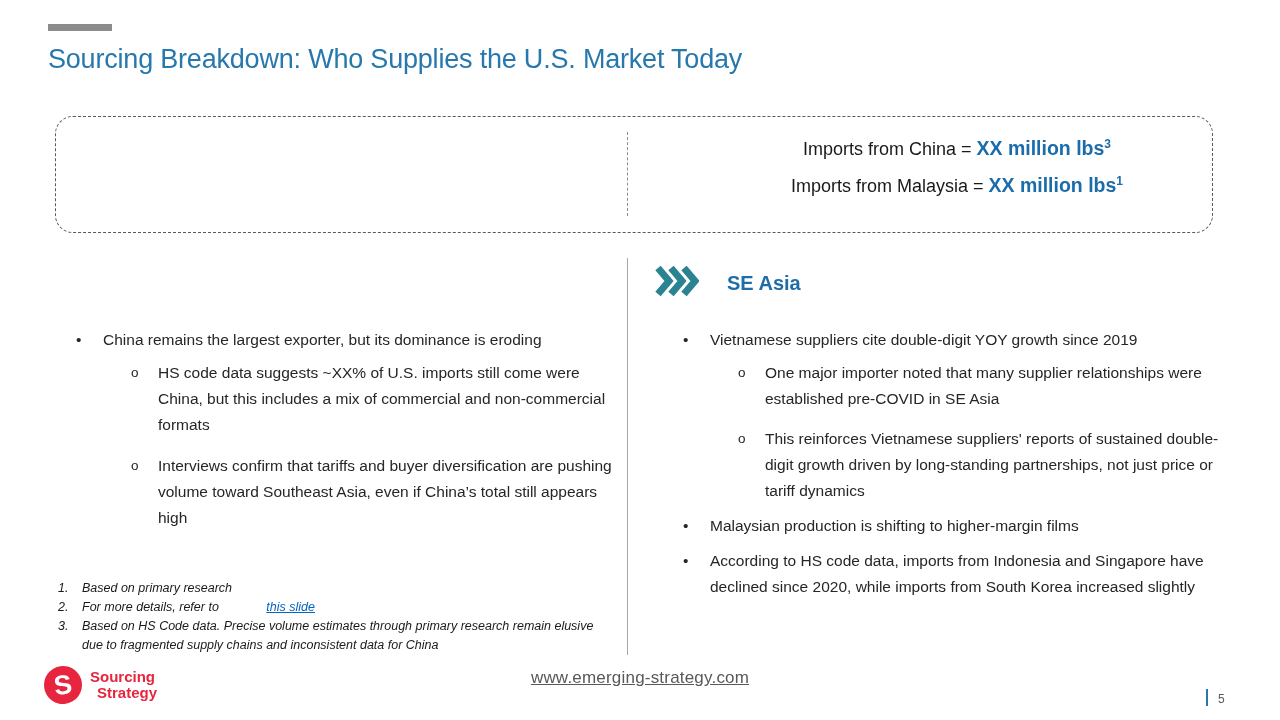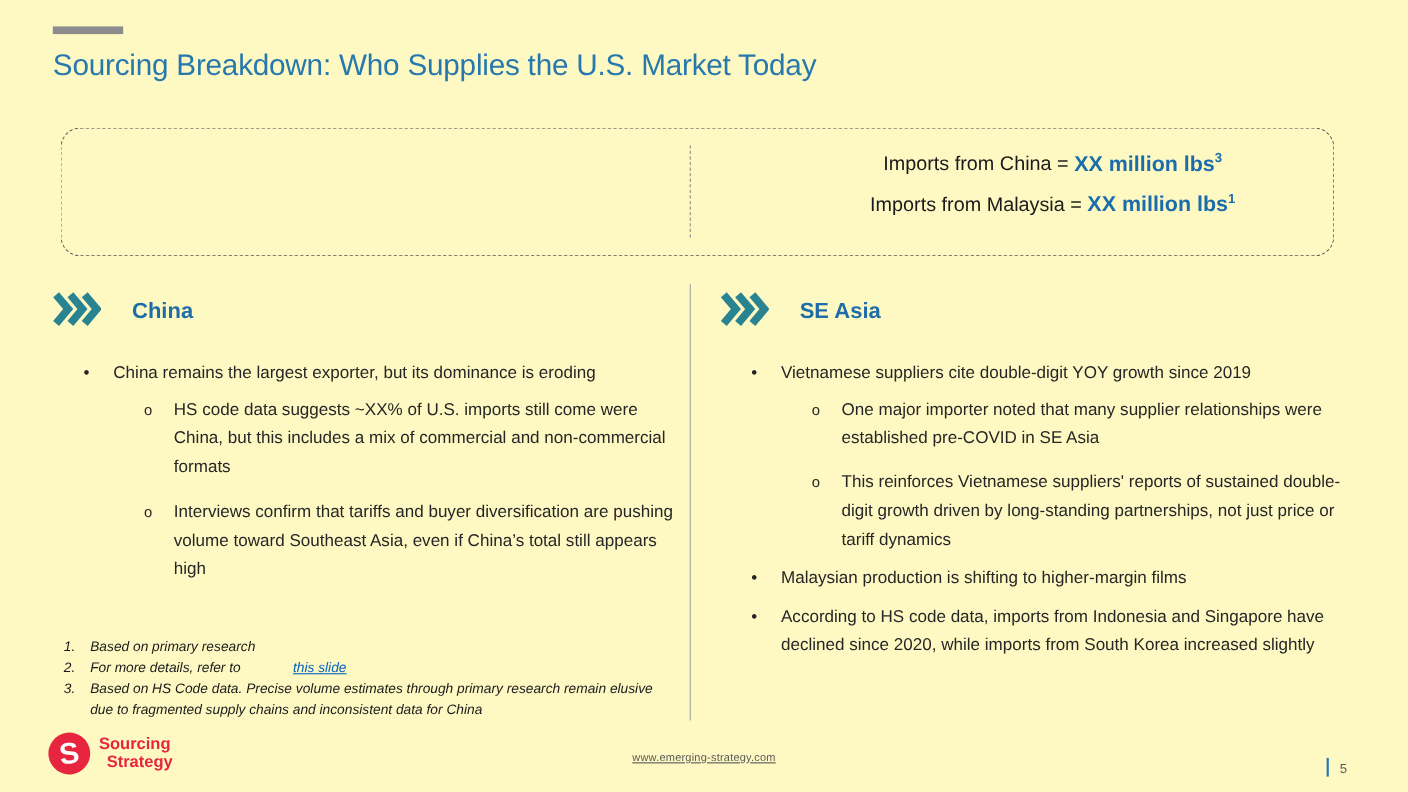--- a/index.html
+++ b/index.html
@@ -1,17 +1,17 @@
 <!DOCTYPE html>
 <html><head>
 <meta charset="utf-8">
 <style>
   html,body{margin:0;padding:0;background:#e9e9e9;}
   .slide{
-    position:relative;width:1280px;height:720px;background:#fef9c3;
+    position:relative;width:1280px;height:720px;background:#ffffff;
     font-family:"Liberation Sans",sans-serif;color:#1a1a1a;overflow:hidden;
     margin:0 auto;
   }
   .kicker{position:absolute;left:48px;top:24px;width:64px;height:7px;background:#8c8c8c;}
   .title{
     position:absolute;left:48px;top:44px;width:1100px;
     font-size:27px;font-weight:400;color:#2778ad;letter-spacing:-0.2px;
   }
   
   .sumbox{
@@ -53,22 +53,22 @@
   
   .logo{position:absolute;left:44px;top:666px;display:flex;align-items:center;}
   .logo-mark{
     width:38px;height:38px;border-radius:50%;background:#e8253e;color:#ffffff;
     display:flex;align-items:center;justify-content:center;
     font-size:27px;font-weight:700;transform:rotate(-8deg);
   }
   .logo-text{margin-left:8px;color:#e8253e;font-weight:700;font-size:15px;line-height:16px;}
   .logo-text .l2{margin-left:7px;}
   .footer-url{
-    position:absolute;left:50%;top:684px;transform:translateX(-50%);
-    font-size:10px;color:#595959;letter-spacing:.2px;
+    position:absolute;left:50%;top:668px;transform:translateX(-50%);
+    font-size:17px;color:#595959;letter-spacing:.2px;
   }
   .pagebar{position:absolute;left:1206px;top:689px;width:2px;height:17px;background:#2778ad;}
   .pagenum{position:absolute;left:1218px;top:692px;font-size:12px;color:#595959;}
 </style>
 </head>
 <body>
 
 <div class="slide">
 
   <div class="kicker"></div>
@@ -83,30 +83,20 @@
         <span>Imports from China = </span><span class="val"><span>XX million lbs</span><sup>3</sup></span>
       </div>
       <div class="srow">
         <span>Imports from Malaysia = </span><span class="val"><span>XX million lbs</span><sup>1</sup></span>
       </div>
     </div>
   </div>
 
   <div class="main-divider"></div>
 
-  <div class="sec-head" style="left:48px;top:265px;">
-    <span class="chev">
-      <svg width="44" height="32" viewBox="0 0 44 32">
-        <path d="M3 3 L14 16 L3 29" fill="none" stroke="#2a8391" stroke-width="7"></path>
-        <path d="M16 3 L27 16 L16 29" fill="none" stroke="#2a8391" stroke-width="7"></path>
-        <path d="M29 3 L40 16 L29 29" fill="none" stroke="#2a8391" stroke-width="7"></path>
-      </svg>
-    </span>
-    <span class="sec-title">China</span>
-  </div>
 
   <div class="bullets" style="left:76px;top:327px;width:543px;">
     <div class="brow" style="margin-bottom:7px;">
       <span class="bmark">•</span>
       <span class="btext">China remains the largest exporter, but its dominance is eroding</span>
     </div>
     <div class="brow b2" style="margin-bottom:15px;">
       <span class="bmark o">o</span>
       <span class="btext">HS code data suggests ~XX% of U.S. imports still come were China, but this includes a mix of commercial and non-commercial formats</span>
     </div>

